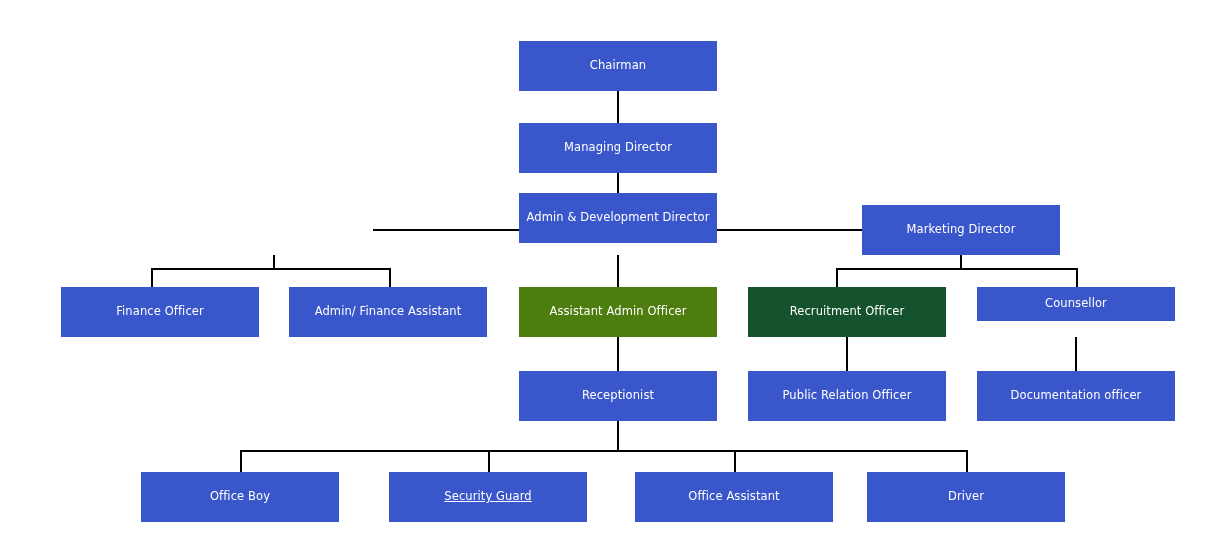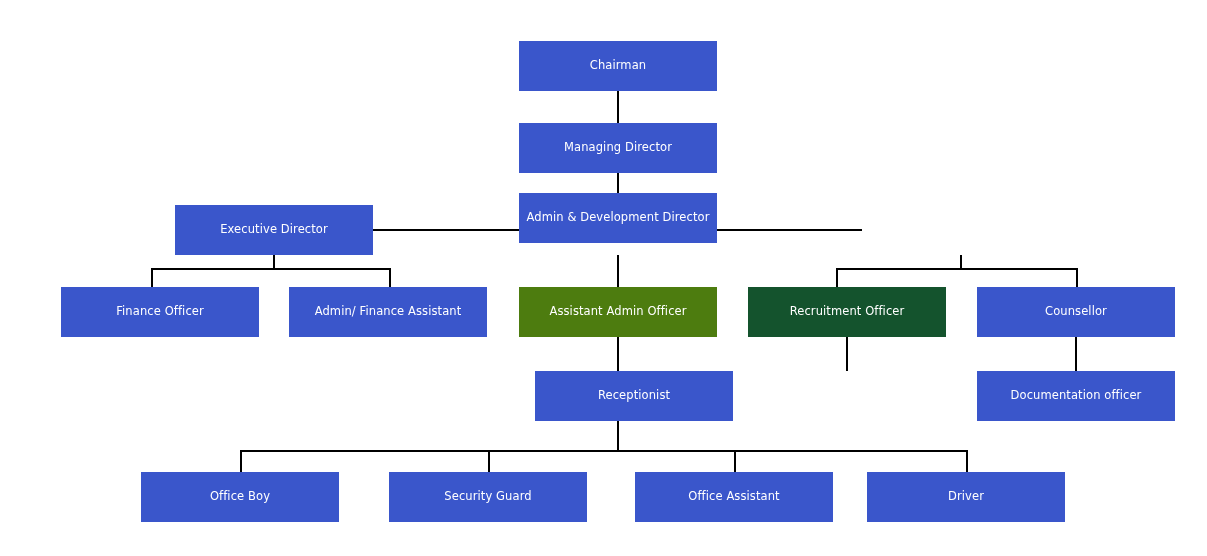--- a/index.html
+++ b/index.html
@@ -71,51 +71,54 @@
     <div class="conn v" style="left: 240px; top: 450px; height: 22px; background: rgb(0, 0, 0);"></div>
     <div class="conn v" style="left: 488px; top: 450px; height: 22px; background: rgb(0, 0, 0);"></div>
     <div class="conn v" style="left: 734px; top: 450px; height: 22px; background: rgb(0, 0, 0);"></div>
     <div class="conn v" style="left: 966px; top: 450px; height: 22px; background: rgb(0, 0, 0);"></div>
     <div class="node" style="left: 519px; top: 123px; width: 198px; height: 50px; background: rgb(58, 86, 203); color: rgb(255, 255, 255);">
       <span class="node-label">Managing Director</span>
     </div>
     <div class="node" style="left: 519px; top: 41px; width: 198px; height: 50px; background: rgb(58, 86, 203); color: rgb(255, 255, 255);">
       <span class="node-label">Chairman</span>
     </div>
-    <div class="node" style="left: 175px; top: 205px; width: 198px; height: 50px; background: rgb(58, 86, 203); color: rgb(255, 255, 255);">
-      <span class="node-label">Executive Director</span>
-    </div>
     <div class="node" style="left: 519px; top: 193px; width: 198px; height: 50px; background: rgb(58, 86, 203); color: rgb(255, 255, 255);">
       <span class="node-label">Admin &amp; Development Director</span>
+    </div>
+    <div class="node" style="left: 862px; top: 205px; width: 198px; height: 50px; background: rgb(58, 86, 203); color: rgb(255, 255, 255);">
+      <span class="node-label">Marketing Director</span>
     </div>
     <div class="node" style="left: 289px; top: 287px; width: 198px; height: 50px; background: rgb(58, 86, 203); color: rgb(255, 255, 255);">
       <span class="node-label">Admin/ Finance Assistant</span>
     </div>
     <div class="node" style="left: 61px; top: 287px; width: 198px; height: 50px; background: rgb(58, 86, 203); color: rgb(255, 255, 255);">
       <span class="node-label">Finance Officer</span>
     </div>
     <div class="node" style="left: 519px; top: 287px; width: 198px; height: 50px; background: #4d7c0f; color: rgb(255, 255, 255);">
       <span class="node-label">Assistant Admin Officer</span>
     </div>
     <div class="node" style="left: 748px; top: 287px; width: 198px; height: 50px; background: #14532d; color: rgb(255, 255, 255);">
       <span class="node-label">Recruitment Officer</span>
     </div>
-    <div class="node" style="left: 977px; top: 287px; width: 198px; height: 50px; background: rgb(58, 86, 203); color: rgb(255, 255, 255);">
+    <div class="node" style="left: 977px; top: 287px; width: 198px; height: 34px; background: rgb(58, 86, 203); color: rgb(255, 255, 255);">
       <span class="node-label">Counsellor</span>
     </div>
-    <div class="node" style="left: 519px; top: 371px; width: 198px; height: 50px; background: rgb(58, 86, 203); color: rgb(255, 255, 255); margin-left: 16px;">
+    <div class="node" style="left: 519px; top: 371px; width: 198px; height: 50px; background: rgb(58, 86, 203); color: rgb(255, 255, 255);">
       <span class="node-label">Receptionist</span>
+    </div>
+    <div class="node" style="left: 748px; top: 371px; width: 198px; height: 50px; background: rgb(58, 86, 203); color: rgb(255, 255, 255);">
+      <span class="node-label">Public Relation Officer</span>
     </div>
     <div class="node" style="left: 977px; top: 371px; width: 198px; height: 50px; background: rgb(58, 86, 203); color: rgb(255, 255, 255);">
       <span class="node-label">Documentation officer</span>
     </div>
     <div class="node" style="left: 141px; top: 472px; width: 198px; height: 50px; background: rgb(58, 86, 203); color: rgb(255, 255, 255);">
       <span class="node-label">Office Boy</span>
     </div>
-    <div class="node" style="left: 389px; top: 472px; width: 198px; height: 50px; background: rgb(58, 86, 203); color: rgb(255, 255, 255);">
+    <div class="node" style="left: 389px; top: 472px; width: 198px; height: 50px; background: rgb(58, 86, 203); color: rgb(255, 255, 255); text-decoration: underline;">
       <span class="node-label">Security Guard</span>
     </div>
     <div class="node" style="left: 635px; top: 472px; width: 198px; height: 50px; background: rgb(58, 86, 203); color: rgb(255, 255, 255);">
       <span class="node-label">Office Assistant</span>
     </div>
     <div class="node" style="left: 867px; top: 472px; width: 198px; height: 50px; background: rgb(58, 86, 203); color: rgb(255, 255, 255);">
       <span class="node-label">Driver</span>
     </div>
   </div>
 

